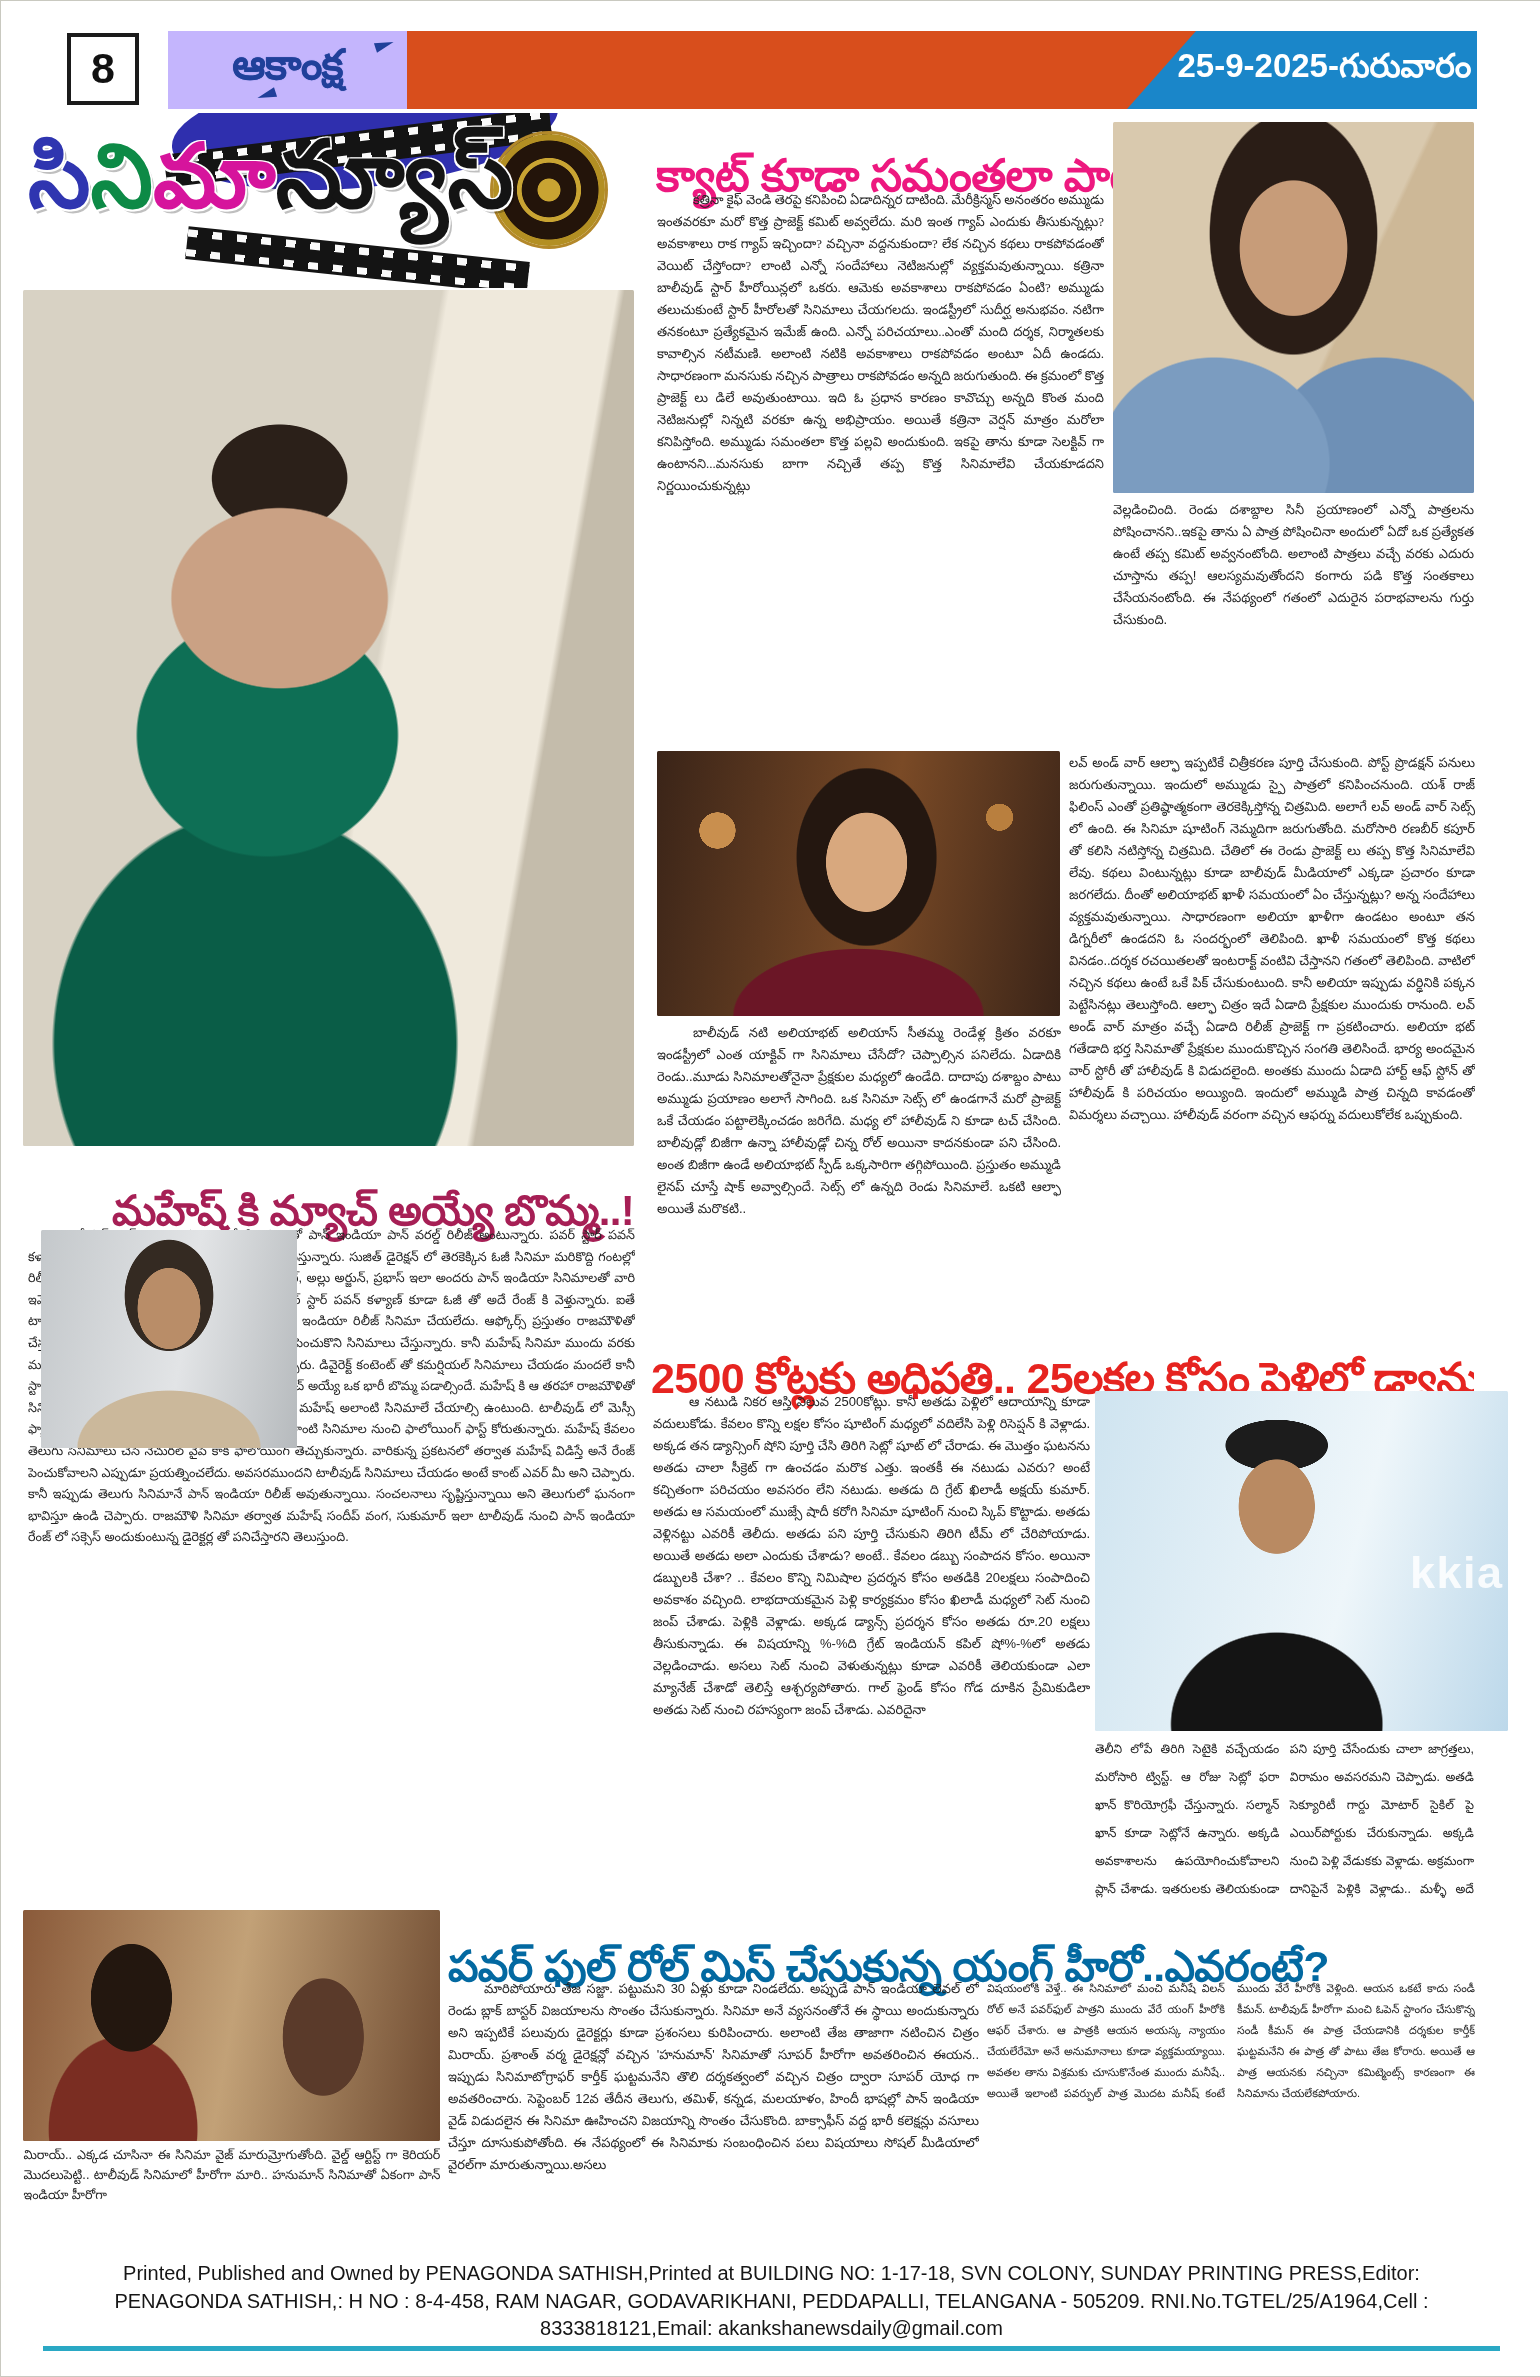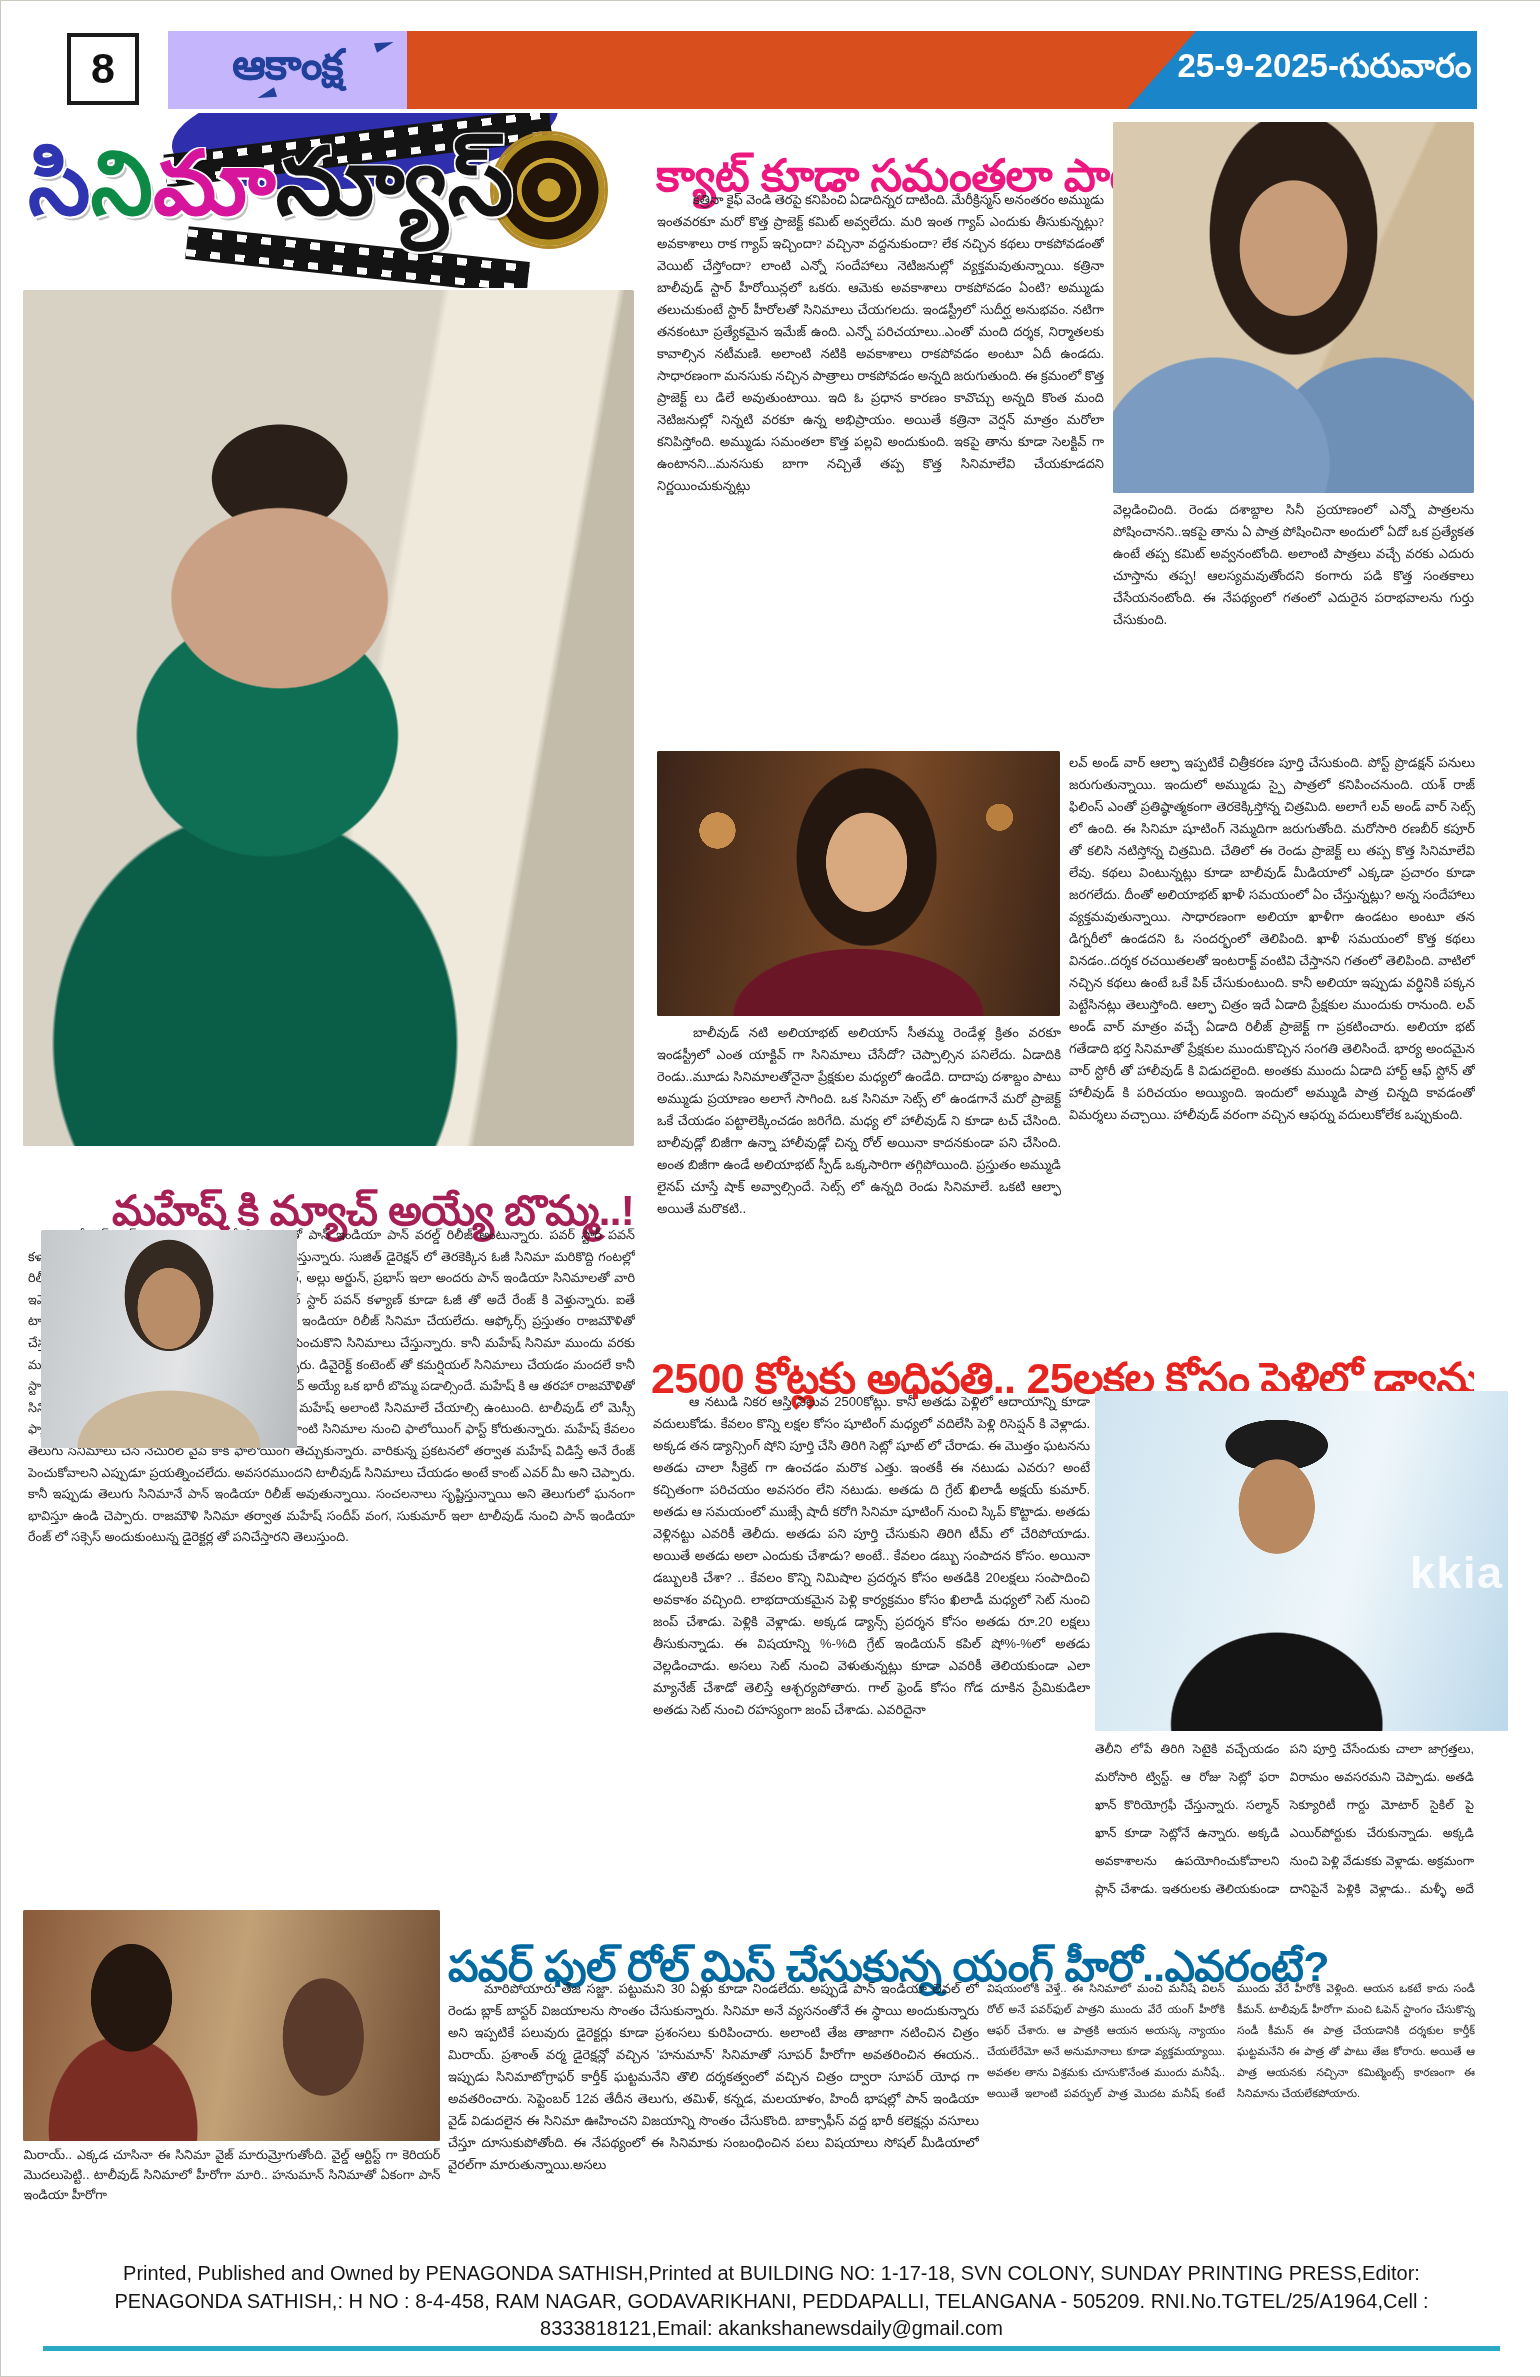--- a/index.html
+++ b/index.html
@@ -29,21 +29,21 @@
   .film-strip::after{content:"";position:absolute;left:0;bottom:3px;width:100%;height:7.5px;
     background:repeating-linear-gradient(90deg,#fafafa 0 9.7px,#141414 9.7px 24.6px);}
   .strip-top{left:142px;top:18px;width:388px;transform:rotate(-7deg);}
   .strip-bottom{left:164px;top:131px;width:343px;transform:rotate(6deg);}
   .film-reel{position:absolute;right:13.4px;top:21px;width:112px;height:112px;border-radius:50%;
     background:radial-gradient(circle,#c9a432 0 14%,#23140a 15% 34%,#c9a432 35% 40%,#23140a 41% 62%,#b38f23 63% 72%,#23140a 73% 100%);
     box-shadow:0 0 0 3px #b3882a;}
   .cine-word{position:relative;font-weight:bold;display:inline-block;}
   .cine-line{position:absolute;left:6px;top:22.4px;font-size:89px;line-height:1;white-space:nowrap;font-weight:bold;}
   .g1{color:#2f35b0;} .g2{color:#0d8a46;} .g3{color:#d6149c;} .g4{color:#141414;font-size:94px;}
-  .cine-stroke{text-shadow:1.5px 1.5px 0 #fff,-1.5px -1.5px 0 #fff,1.5px -1.5px 0 #fff,-1.5px 1.5px 0 #fff,3px 3.7px 0 rgba(0,0,0,.25);}
+  .cine-stroke{text-shadow:1.5px 1.5px 0 #fff,-1.5px -1.5px 0 #fff,1.5px -1.5px 0 #fff,-1.5px 1.5px 0 #fff,3px 3.7px 0 rgba(0,0,0,.25);font-family:Liberation Mono, monospace;}
 
   
   .headline{position:absolute;font-weight:bold;line-height:1.1;letter-spacing:-0.7px;white-space:nowrap;overflow:hidden;}
   .hl-katrina{left:655px;top:113px;width:819px;height:69px;font-size:45px;color:#ed187f;}
   .hl-alia{left:650px;top:683px;width:823px;height:66px;font-size:45px;color:#1d7b8e;}
   .hl-mahesh{left:25px;top:1152px;width:608px;height:64px;font-size:42px;color:#a61f55;text-align:right;}
   .hl-akshay{left:650px;top:1318px;width:823px;height:67px;font-size:43px;color:#e62420;text-align:center;}
   .hl-younghero{left:447px;top:1906px;width:1026px;height:69px;font-size:43px;color:#0369a1;}
 
   

